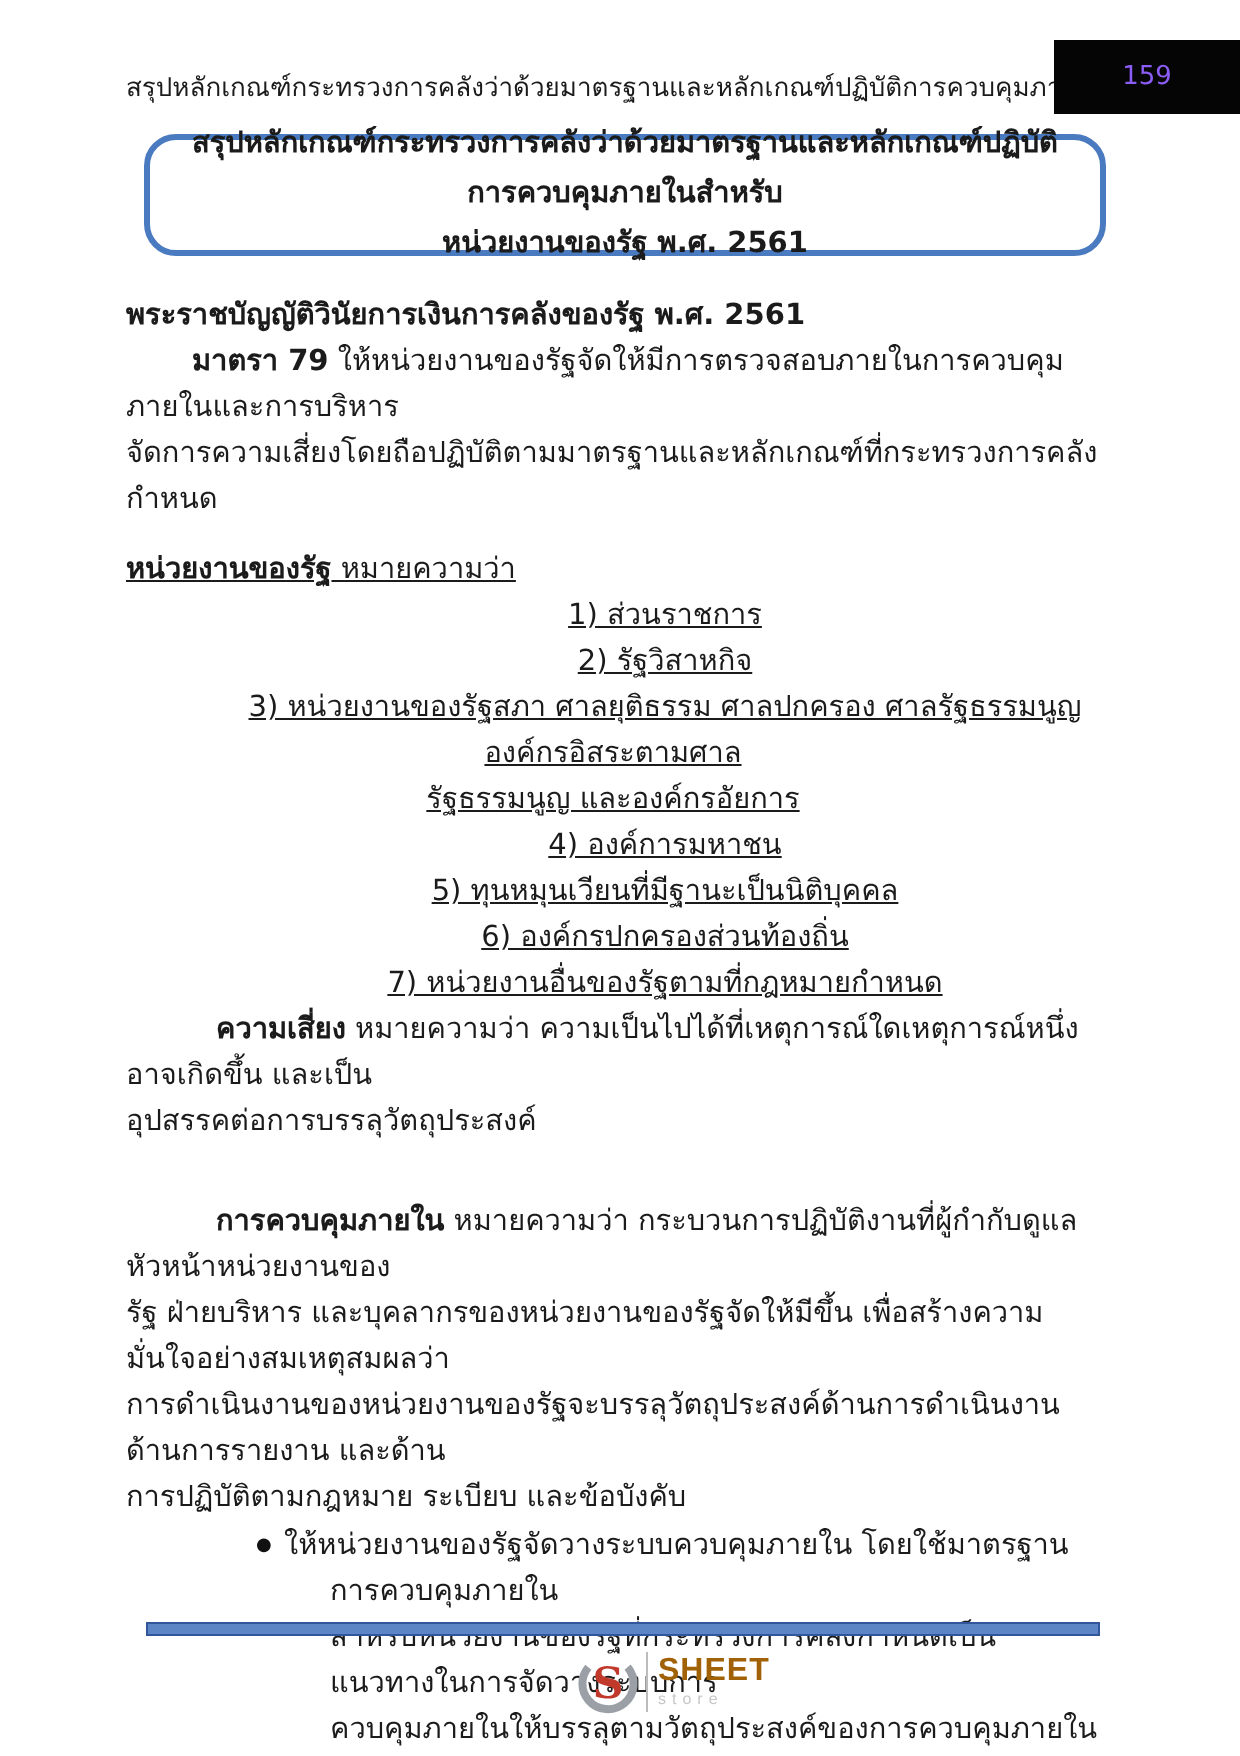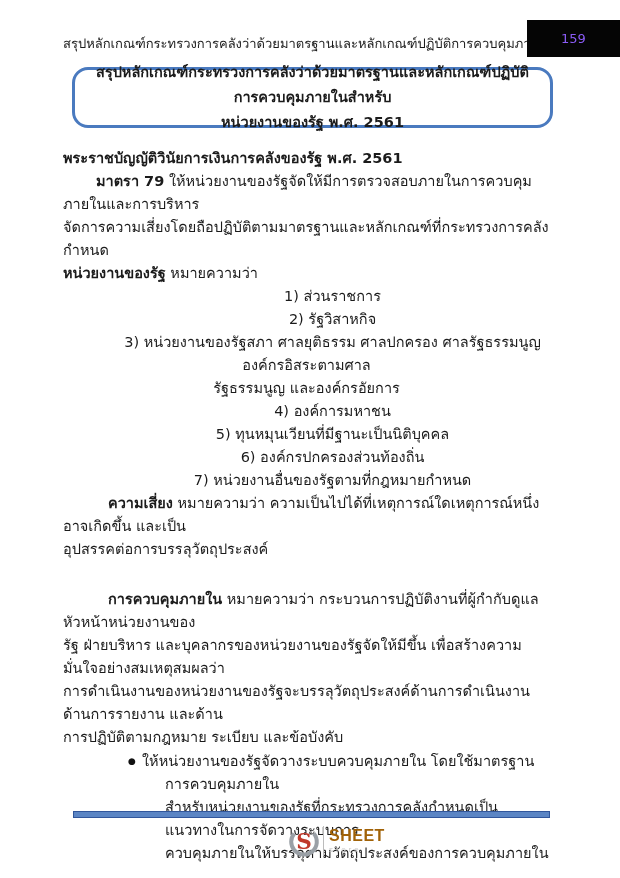--- a/index.html
+++ b/index.html
@@ -35,21 +35,21 @@
   }
   
   .content {
     position:absolute; top:147px; left:63px; width:487px;
     font-size:14.5px; line-height:23px;
   }
   .content p, .content .line, .content .item { white-space:pre-line; }
   .bold { font-weight:bold; }
   .para.indent { text-indent:45px; }
   .para.indent-sm { text-indent:33px; }
-  .def-block { margin-top:0; }
+  .def-block { margin-top:12px;text-decoration:underline; }
   .item { text-indent:52px;text-align:center; }
   .mt-lg { margin-top:27px; }
   .bullet { display:flex; margin-left:65px; margin-top:1px; }
   .bullet .dot {
     flex:0 0 14px; font-size:9px; line-height:23px; color:#111;
   }
   .bullet .btext {
     flex:1; white-space:pre-line; padding-left:23px; text-indent:-23px;
   }
   

